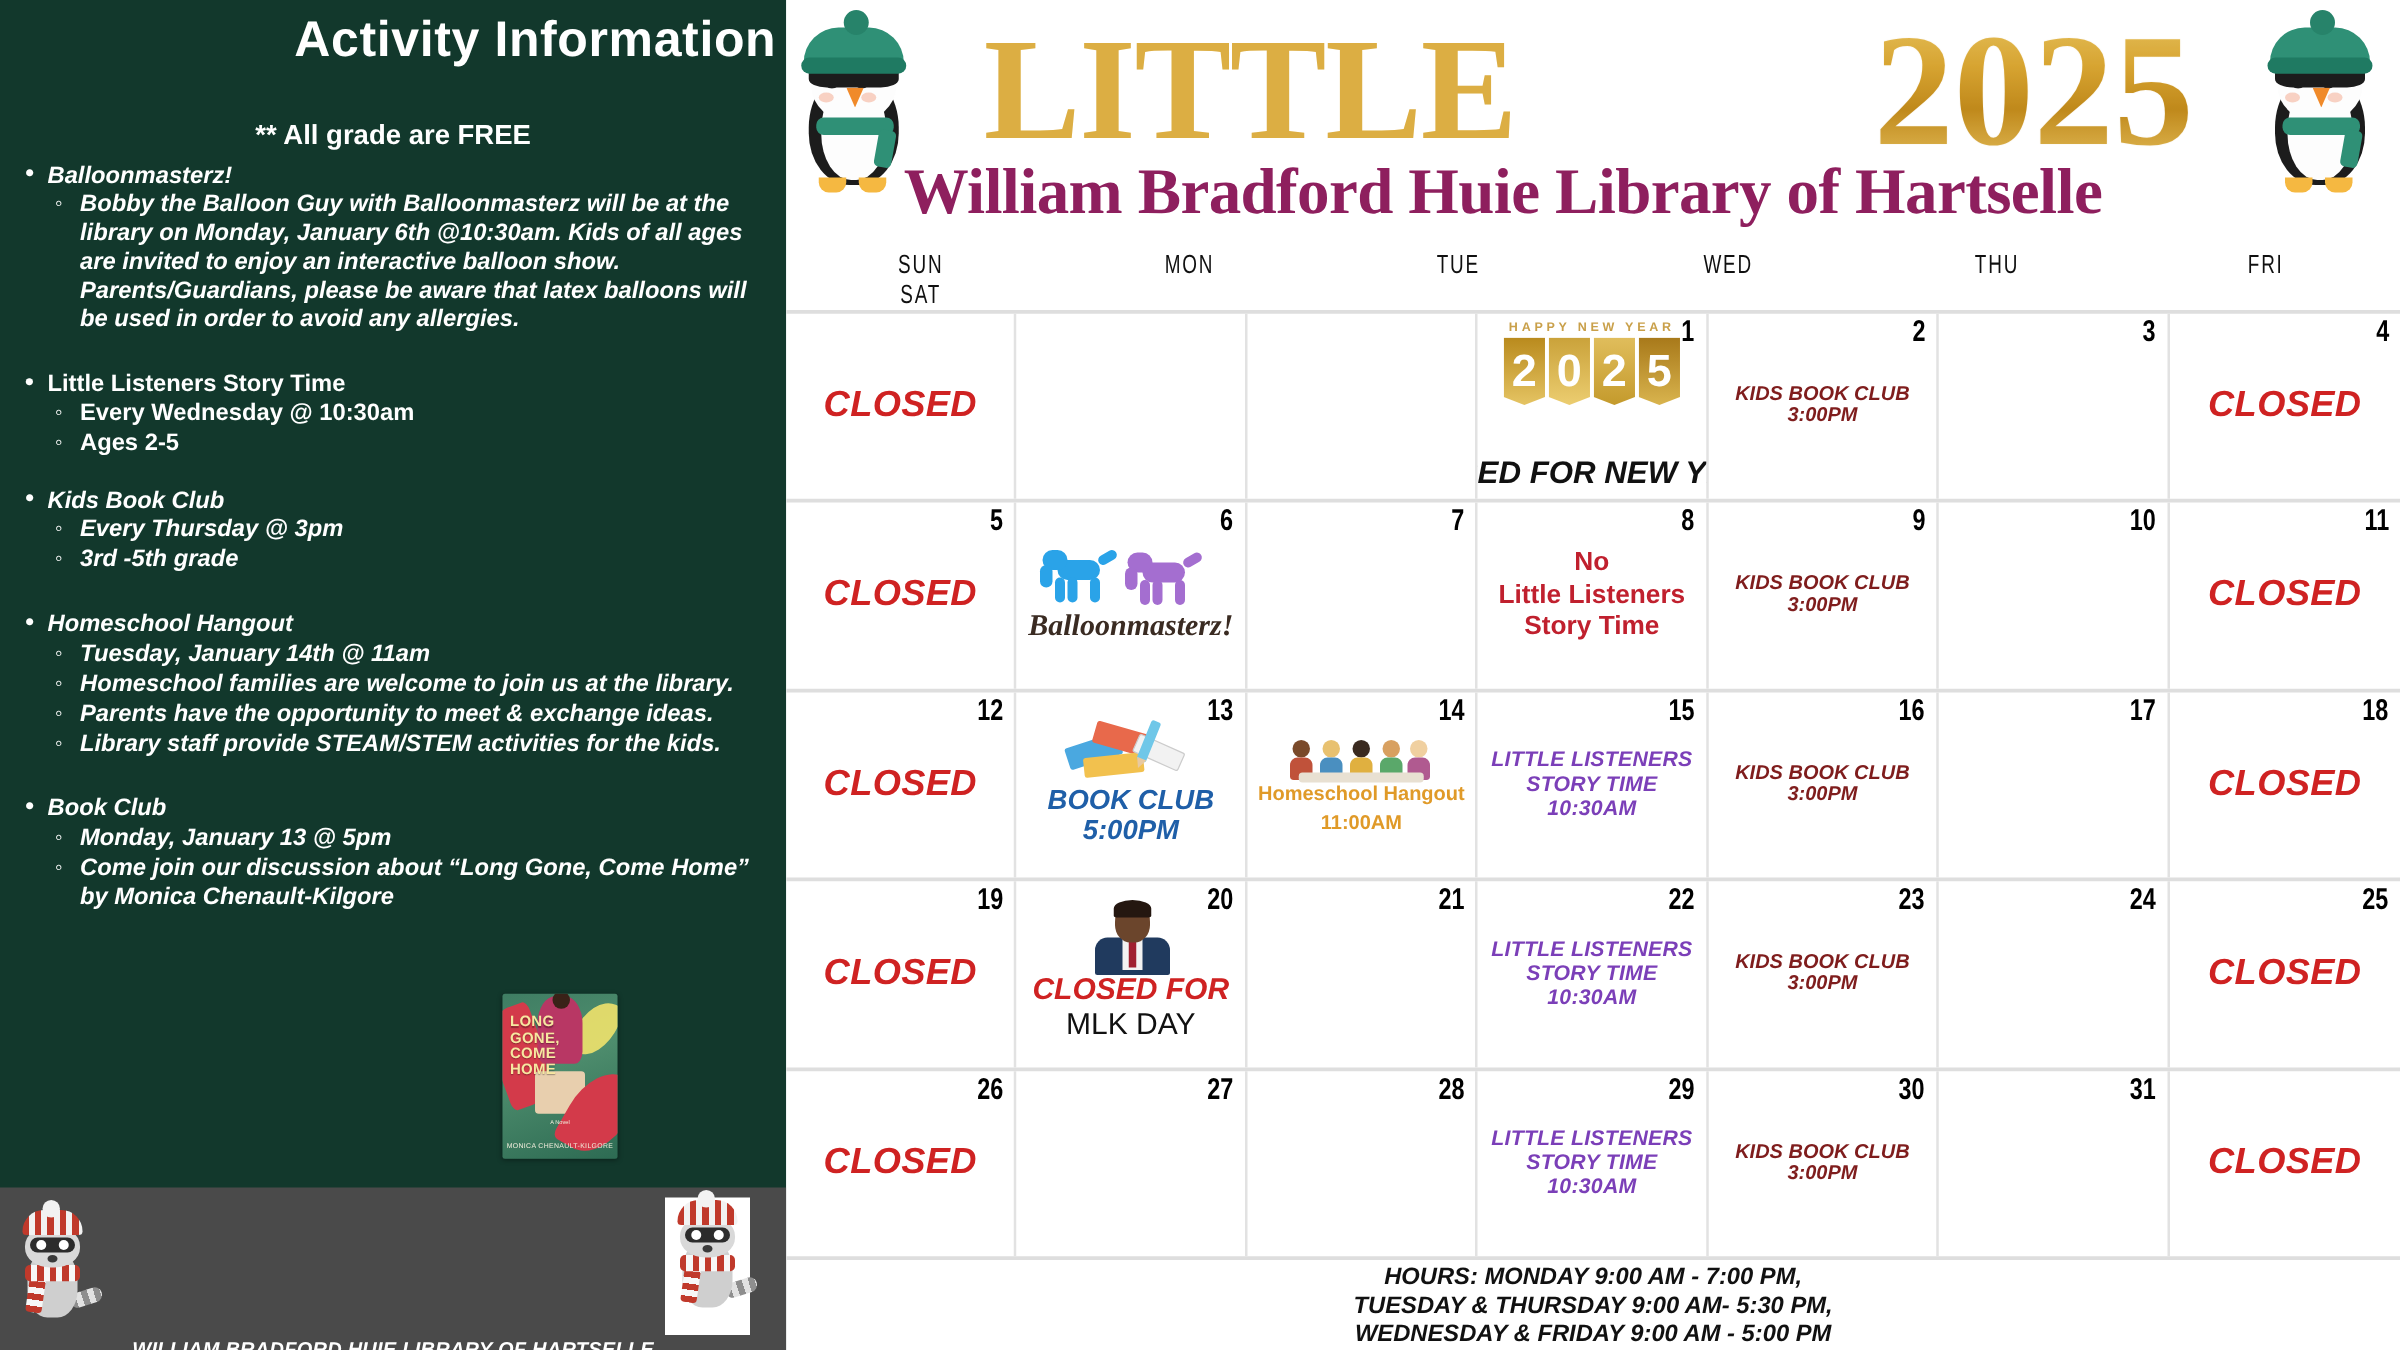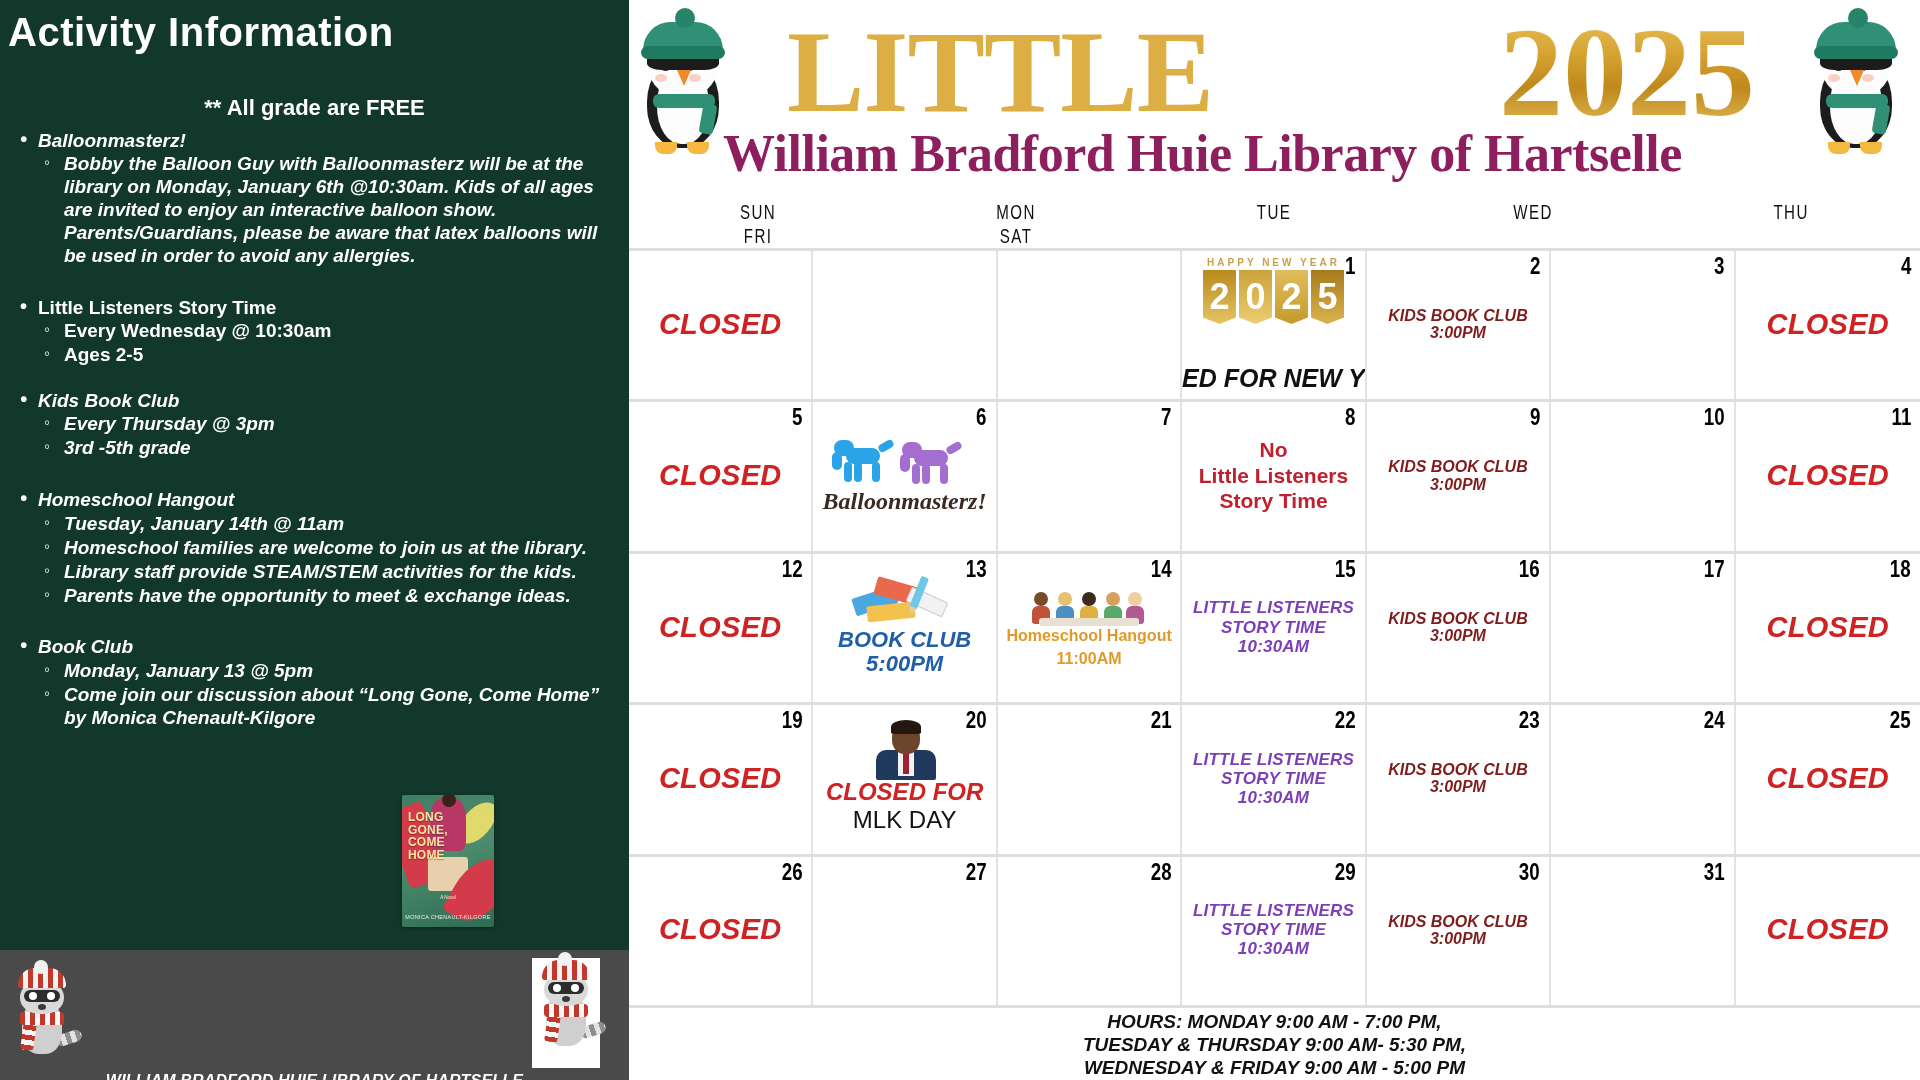--- a/index.html
+++ b/index.html
@@ -14,21 +14,21 @@
   
   .sidebar {
     width: 629px; height: 1080px;
     background: #12382c;
     position: relative;
     flex: 0 0 629px;
     display: flex; flex-direction: column;
   }
   .sidebar-body { position: relative; flex: 1 1 auto; padding: 0 8px; }
   .sb-title {
-    text-align: left;
+    text-align: right;
     color: #ffffff;
     font-size: 40px;
     font-weight: 700;
     letter-spacing: 0.5px;
     margin-top: 10px;
   }
   .sb-free {
     text-align: center;
     color: #ffffff;
     font-size: 22px;
@@ -194,21 +194,21 @@
     background:#f08a2a; clip-path: polygon(50% 100%, 0 0, 100% 0); }
   .pg-scarf { position:absolute; left:24px; top:86px; width:62px; height:14px;
     background:#2f9076; border-radius:6px; }
   .pg-scarf-tail { position:absolute; left:72px; top:96px; width:14px; height:30px;
     background:#2f9076; border-radius:4px; transform: rotate(10deg); }
   .pg-foot { position:absolute; top:134px; width:22px; height:12px;
     background:#f5b841; border-radius:0 0 8px 8px; }
   .pg-foot.l { left:26px; } .pg-foot.r { left:58px; }
 
   
-  .daynames { display:grid; grid-template-columns: repeat(5,1fr);
+  .daynames { display:grid; grid-template-columns: repeat(6,1fr);
     border-bottom: 3px solid #dedede; flex:0 0 34px; }
   .dayname {
     text-align:center; font-family:"Liberation Sans Narrow","Liberation Sans",sans-serif;
     font-size: 21px; font-weight:400; letter-spacing:2px; color:#101010;
     transform: scaleX(.72); transform-origin: center;
   }
 
   
   .weeks { flex: 1 1 auto; display:flex; flex-direction:column; }
   .week { display:grid; grid-template-columns: repeat(7,1fr); flex:1 1 0;
@@ -360,22 +360,22 @@
           </ul>
         </li>
 
         <li class="gap-block"></li>
 
         <li>
           <div class="bullet-l1">Homeschool Hangout</div>
           <ul class="sub-list">
             <li class="bullet-l2">Tuesday, January 14th @ 11am</li>
             <li class="bullet-l2">Homeschool families are welcome to join us at the library.</li>
+            <li class="bullet-l2">Parents have the opportunity to meet &amp; exchange ideas.</li>
             <li class="bullet-l2">Library staff provide STEAM/STEM activities for the kids.</li>
-            <li class="bullet-l2">Parents have the opportunity to meet &amp; exchange ideas.</li>
           </ul>
         </li>
 
         <li class="gap-block"></li>
 
         <li>
           <div class="bullet-l1">Book Club</div>
           <ul class="sub-list">
             <li class="bullet-l2">Monday, January 13 @ 5pm</li>
             <li class="bullet-l2">Come join our discussion about “Long Gone, Come Home” by Monica Chenault-Kilgore</li>

